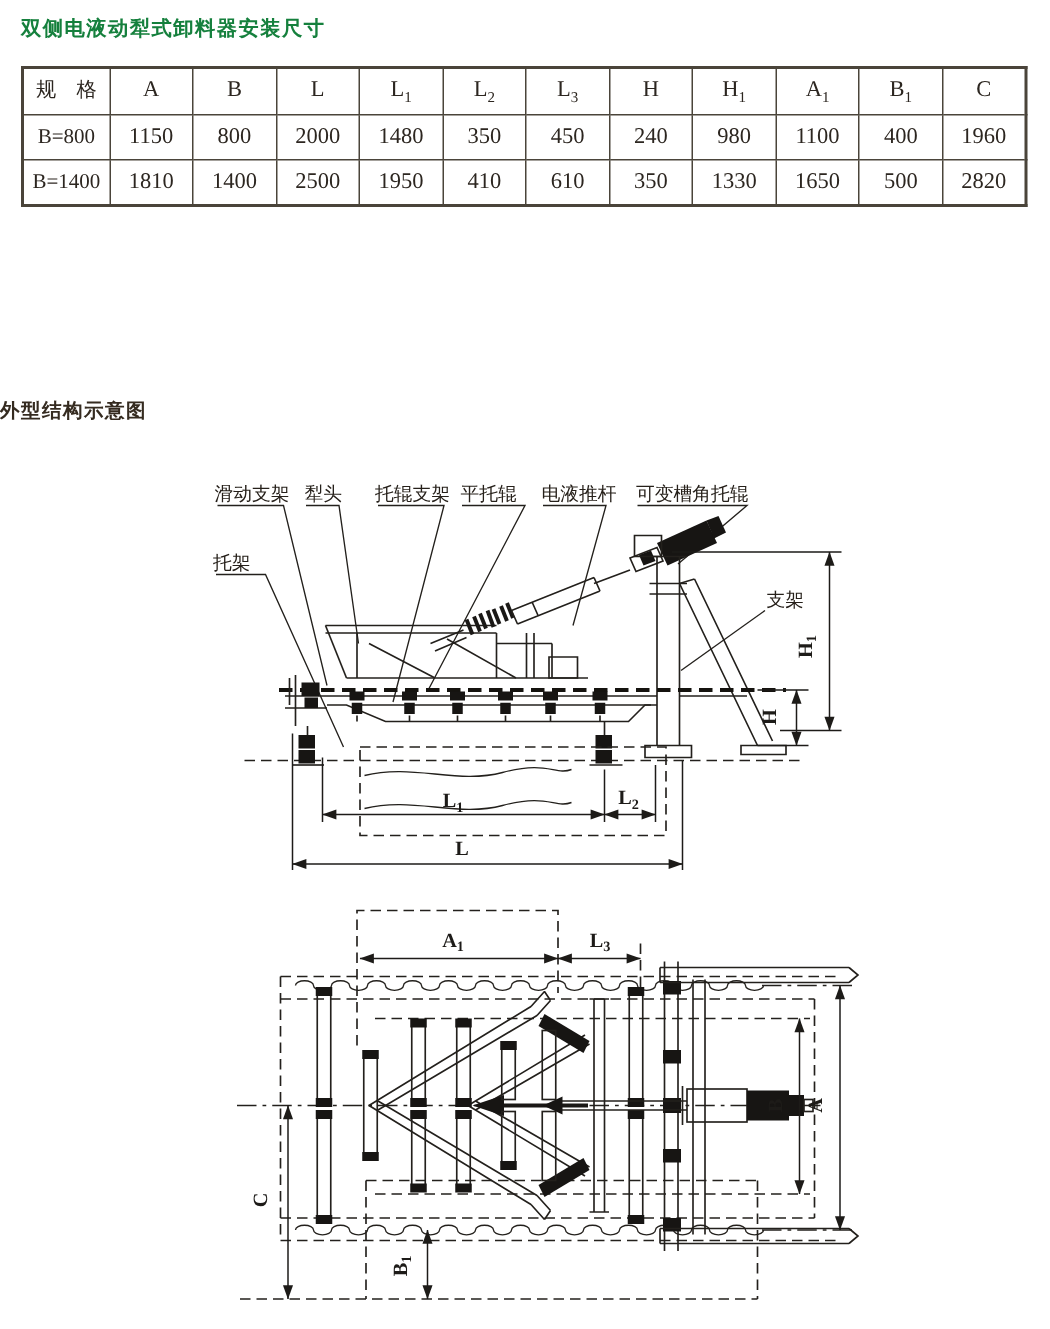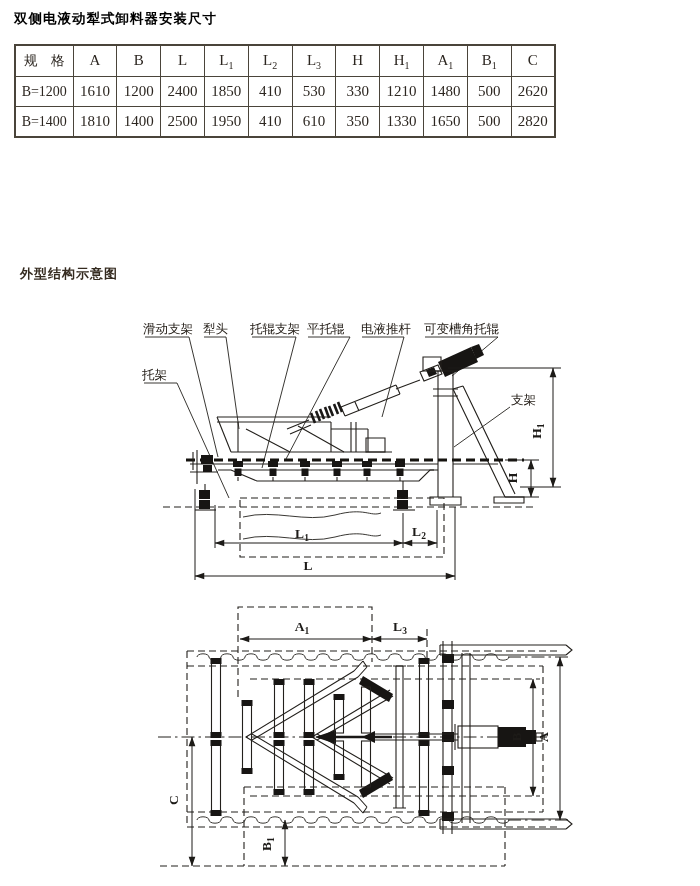--- a/index.html
+++ b/index.html
@@ -4,28 +4,28 @@
 <style>
   html,body{margin:0;padding:0;}
   body{
     width:700px;height:886px;position:relative;overflow:hidden;
     background:#ffffff;
     font-family:"Liberation Sans", sans-serif;
     color:#2a241e;
   }
   .doc-title{
     position:absolute;left:14px;top:10px;
-    font-size:13.5px;font-weight:bold;color:#000000;letter-spacing:1px;
+    font-size:13.5px;font-weight:bold;color:#15803d;letter-spacing:1px;
   }
   .section-title{
-    position:absolute;left:20px;top:265px;
+    position:absolute;left:0;top:265px;
     font-size:13px;font-weight:bold;color:#352b20;letter-spacing:1px;
   }
   table.spec{
-    position:absolute;left:14px;top:44px;width:542px;
+    position:absolute;left:14px;top:44px;width:671px;
     border-collapse:collapse;table-layout:fixed;
     font-family:"Liberation Serif", serif;
     font-size:15px;color:#2c2620;
     border:2px solid #4a443a;
   }
   table.spec th, table.spec td{
     border:1px solid #4a443a;text-align:center;vertical-align:middle;
     padding:0;height:29px;font-weight:normal;overflow:hidden;white-space:nowrap;
   }
   table.spec thead th{height:30px;}
@@ -76,32 +76,32 @@
       <th><span>L</span><sub>3</sub></th>
       <th><span>H</span><sub></sub></th>
       <th><span>H</span><sub>1</sub></th>
       <th><span>A</span><sub>1</sub></th>
       <th><span>B</span><sub>1</sub></th>
       <th><span>C</span><sub></sub></th>
     </tr>
   </thead>
   <tbody>
       <tr>
-        <td>B=1200</td>
-        <td>1610</td>
-        <td>1200</td>
-        <td>2400</td>
-        <td>1850</td>
-        <td>410</td>
-        <td>530</td>
-        <td>330</td>
-        <td>1210</td>
+        <td>B=800</td>
+        <td>1150</td>
+        <td>800</td>
+        <td>2000</td>
         <td>1480</td>
-        <td>500</td>
-        <td>2620</td>
+        <td>350</td>
+        <td>450</td>
+        <td>240</td>
+        <td>980</td>
+        <td>1100</td>
+        <td>400</td>
+        <td>1960</td>
       </tr>
       <tr>
         <td>B=1400</td>
         <td>1810</td>
         <td>1400</td>
         <td>2500</td>
         <td>1950</td>
         <td>410</td>
         <td>610</td>
         <td>350</td>

